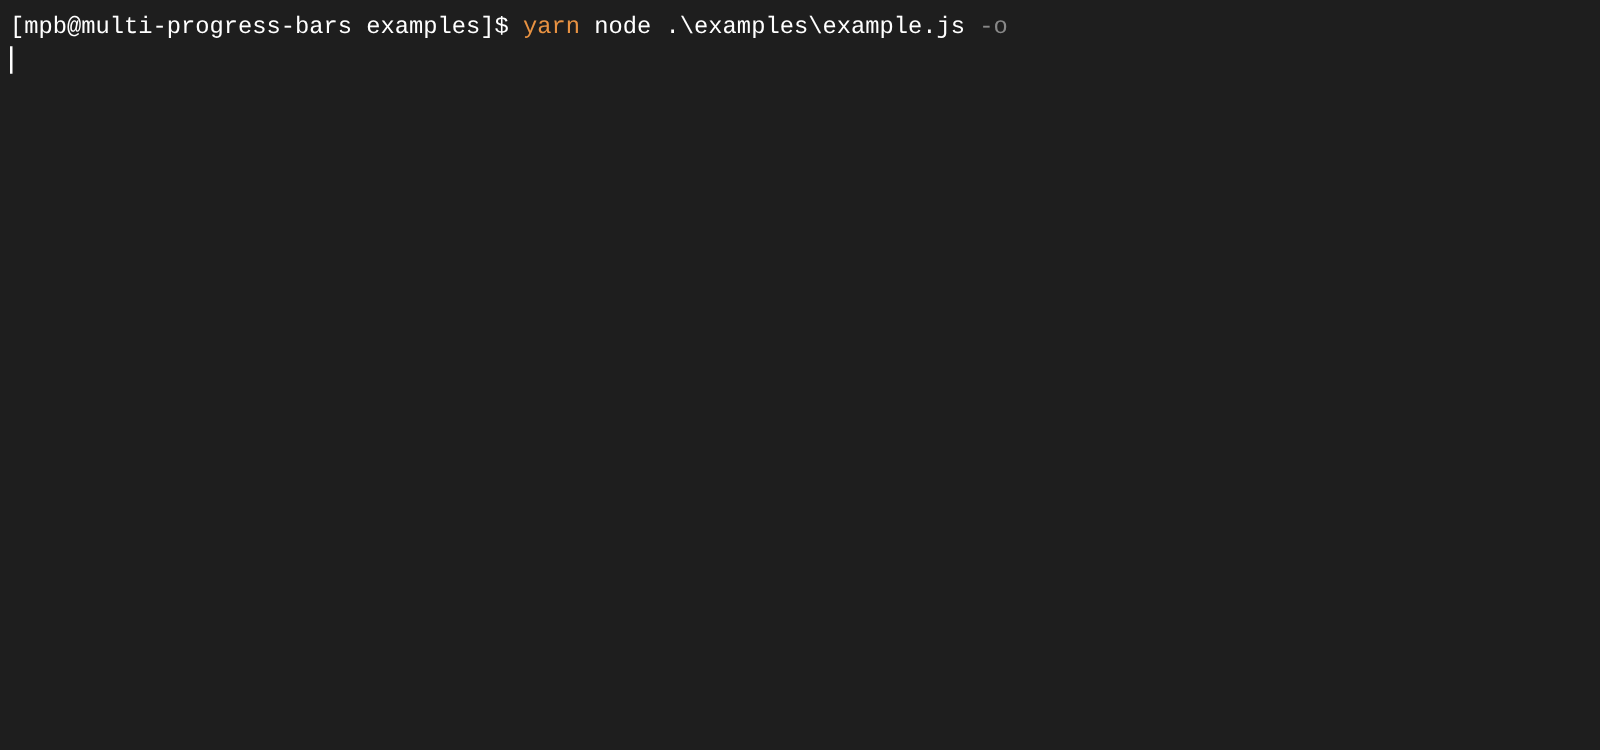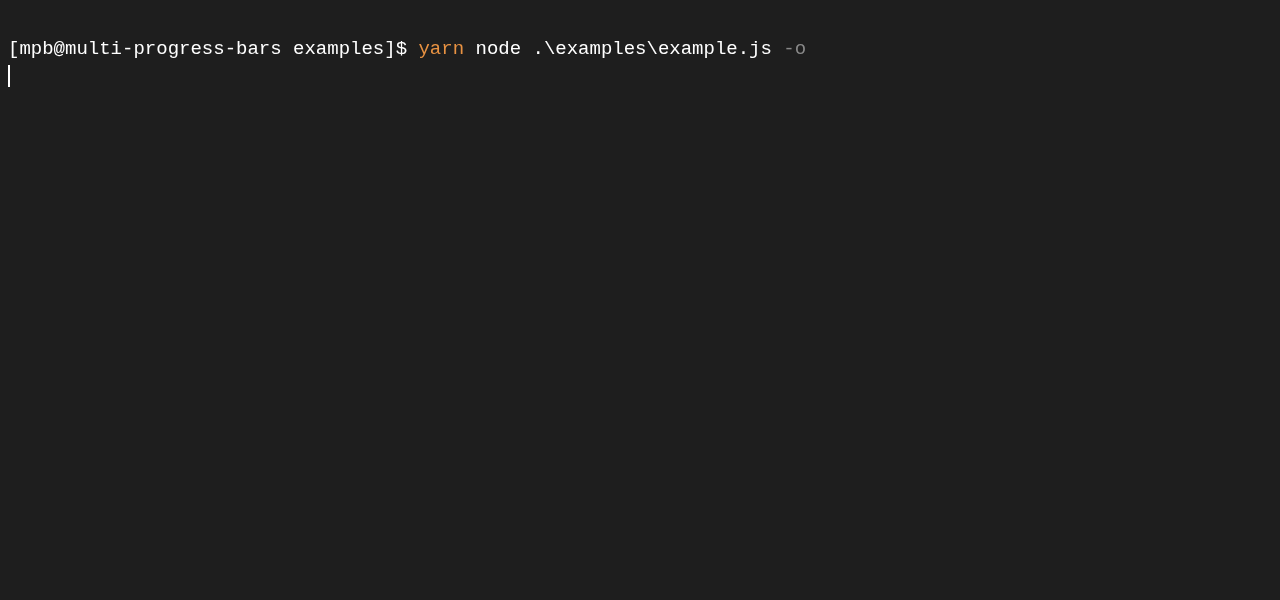--- a/index.html
+++ b/index.html
@@ -14,21 +14,20 @@
       font-family: 'Consolas', 'Courier New', monospace;
       font-size: 19px;
       color: #cccccc;
       padding: 8px;
       overflow: hidden;
       position: relative;
     }
     .terminal-line {
       white-space: pre;
       line-height: 1.4;
-      margin-top: 28px;
     }
     .prompt-white {
       color: #ffffff;
     }
     .cmd-orange {
       color: #e89242;
     }
     .cmd-white {
       color: #ffffff;
     }

